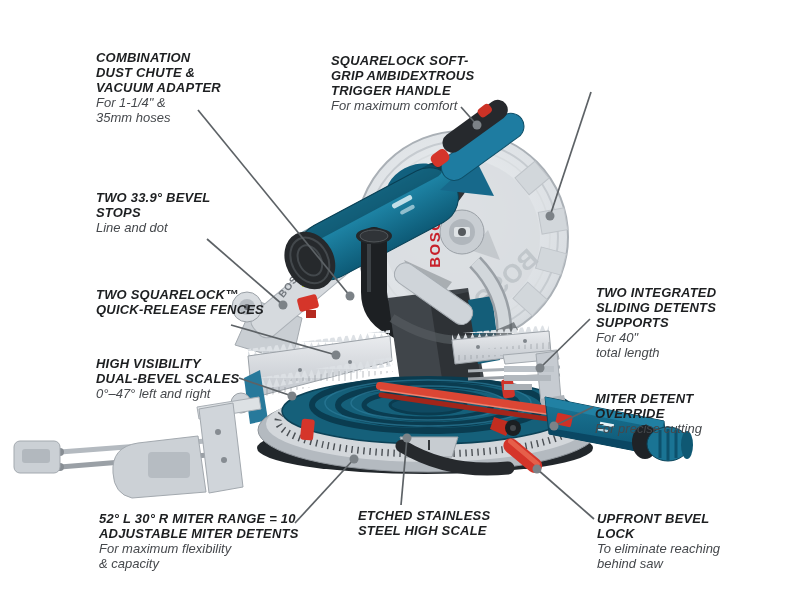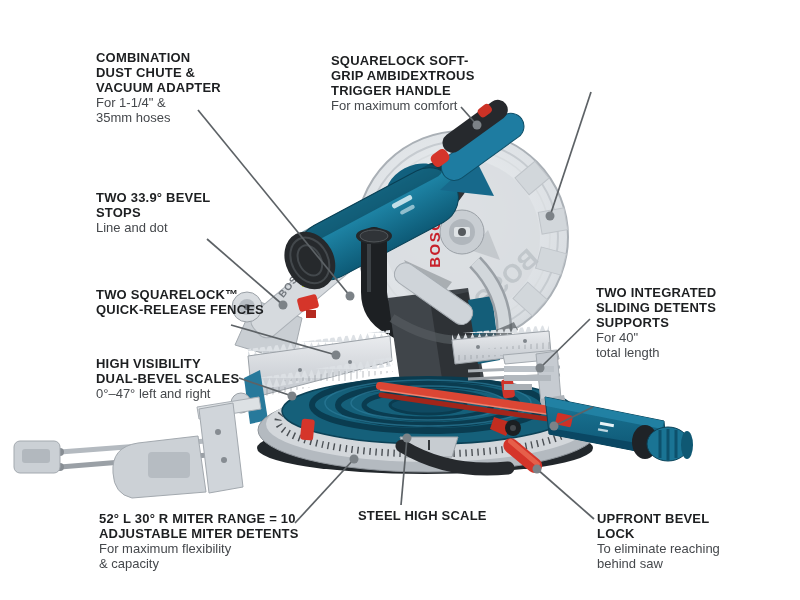--- a/index.html
+++ b/index.html
@@ -1,19 +1,19 @@
 <!DOCTYPE html>
 <html><head>
 <meta charset="utf-8">
 <style>
   html,body{margin:0;padding:0;background:#fff;}
   .stage{position:relative;width:800px;height:600px;background:#fff;overflow:hidden;
          font-family:"Liberation Sans","DejaVu Sans",sans-serif;}
   .art{position:absolute;left:0;top:0;width:800px;height:600px;}
-  .callout{position:absolute;white-space:nowrap;}
+  .callout{position:absolute;white-space:nowrap;font-style:italic;}
   .callout .t{font-size:13px;font-weight:bold;line-height:15px;color:#1d1f21;letter-spacing:.2px;}
   .callout .d{font-size:13px;font-weight:normal;line-height:15px;color:#45484c;}
   .callout .d:first-of-type{margin-top:1px;}
 </style>
 </head>
 <body>
 
 <div class="stage">
 
 <svg class="art" viewBox="0 0 800 600" xmlns="http://www.w3.org/2000/svg">
@@ -273,31 +273,37 @@
   </div>
 
   <div class="callout" style="left:99px;top:511px">
     <div class="t">52° L 30° R MITER RANGE = 10</div>
     <div class="t">ADJUSTABLE MITER DETENTS</div>
     <div class="d">For maximum flexibility</div>
     <div class="d">&amp; capacity</div>
   </div>
 
   <div class="callout" style="left:358px;top:508px">
+    <div class="t">ETCHED STAINLESS</div>
     <div class="t">STEEL HIGH SCALE</div>
   </div>
 
   <div class="callout" style="left:596px;top:285px">
     <div class="t">TWO INTEGRATED</div>
     <div class="t">SLIDING DETENTS</div>
     <div class="t">SUPPORTS</div>
     <div class="d">For 40"</div>
     <div class="d">total length</div>
   </div>
 
+  <div class="callout" style="left:595px;top:391px">
+    <div class="t">MITER DETENT</div>
+    <div class="t">OVERRIDE</div>
+    <div class="d">For precise cutting</div>
+  </div>
 
   <div class="callout" style="left:597px;top:511px">
     <div class="t">UPFRONT BEVEL</div>
     <div class="t">LOCK</div>
     <div class="d">To eliminate reaching</div>
     <div class="d">behind saw</div>
   </div>
 
 </div>
 

